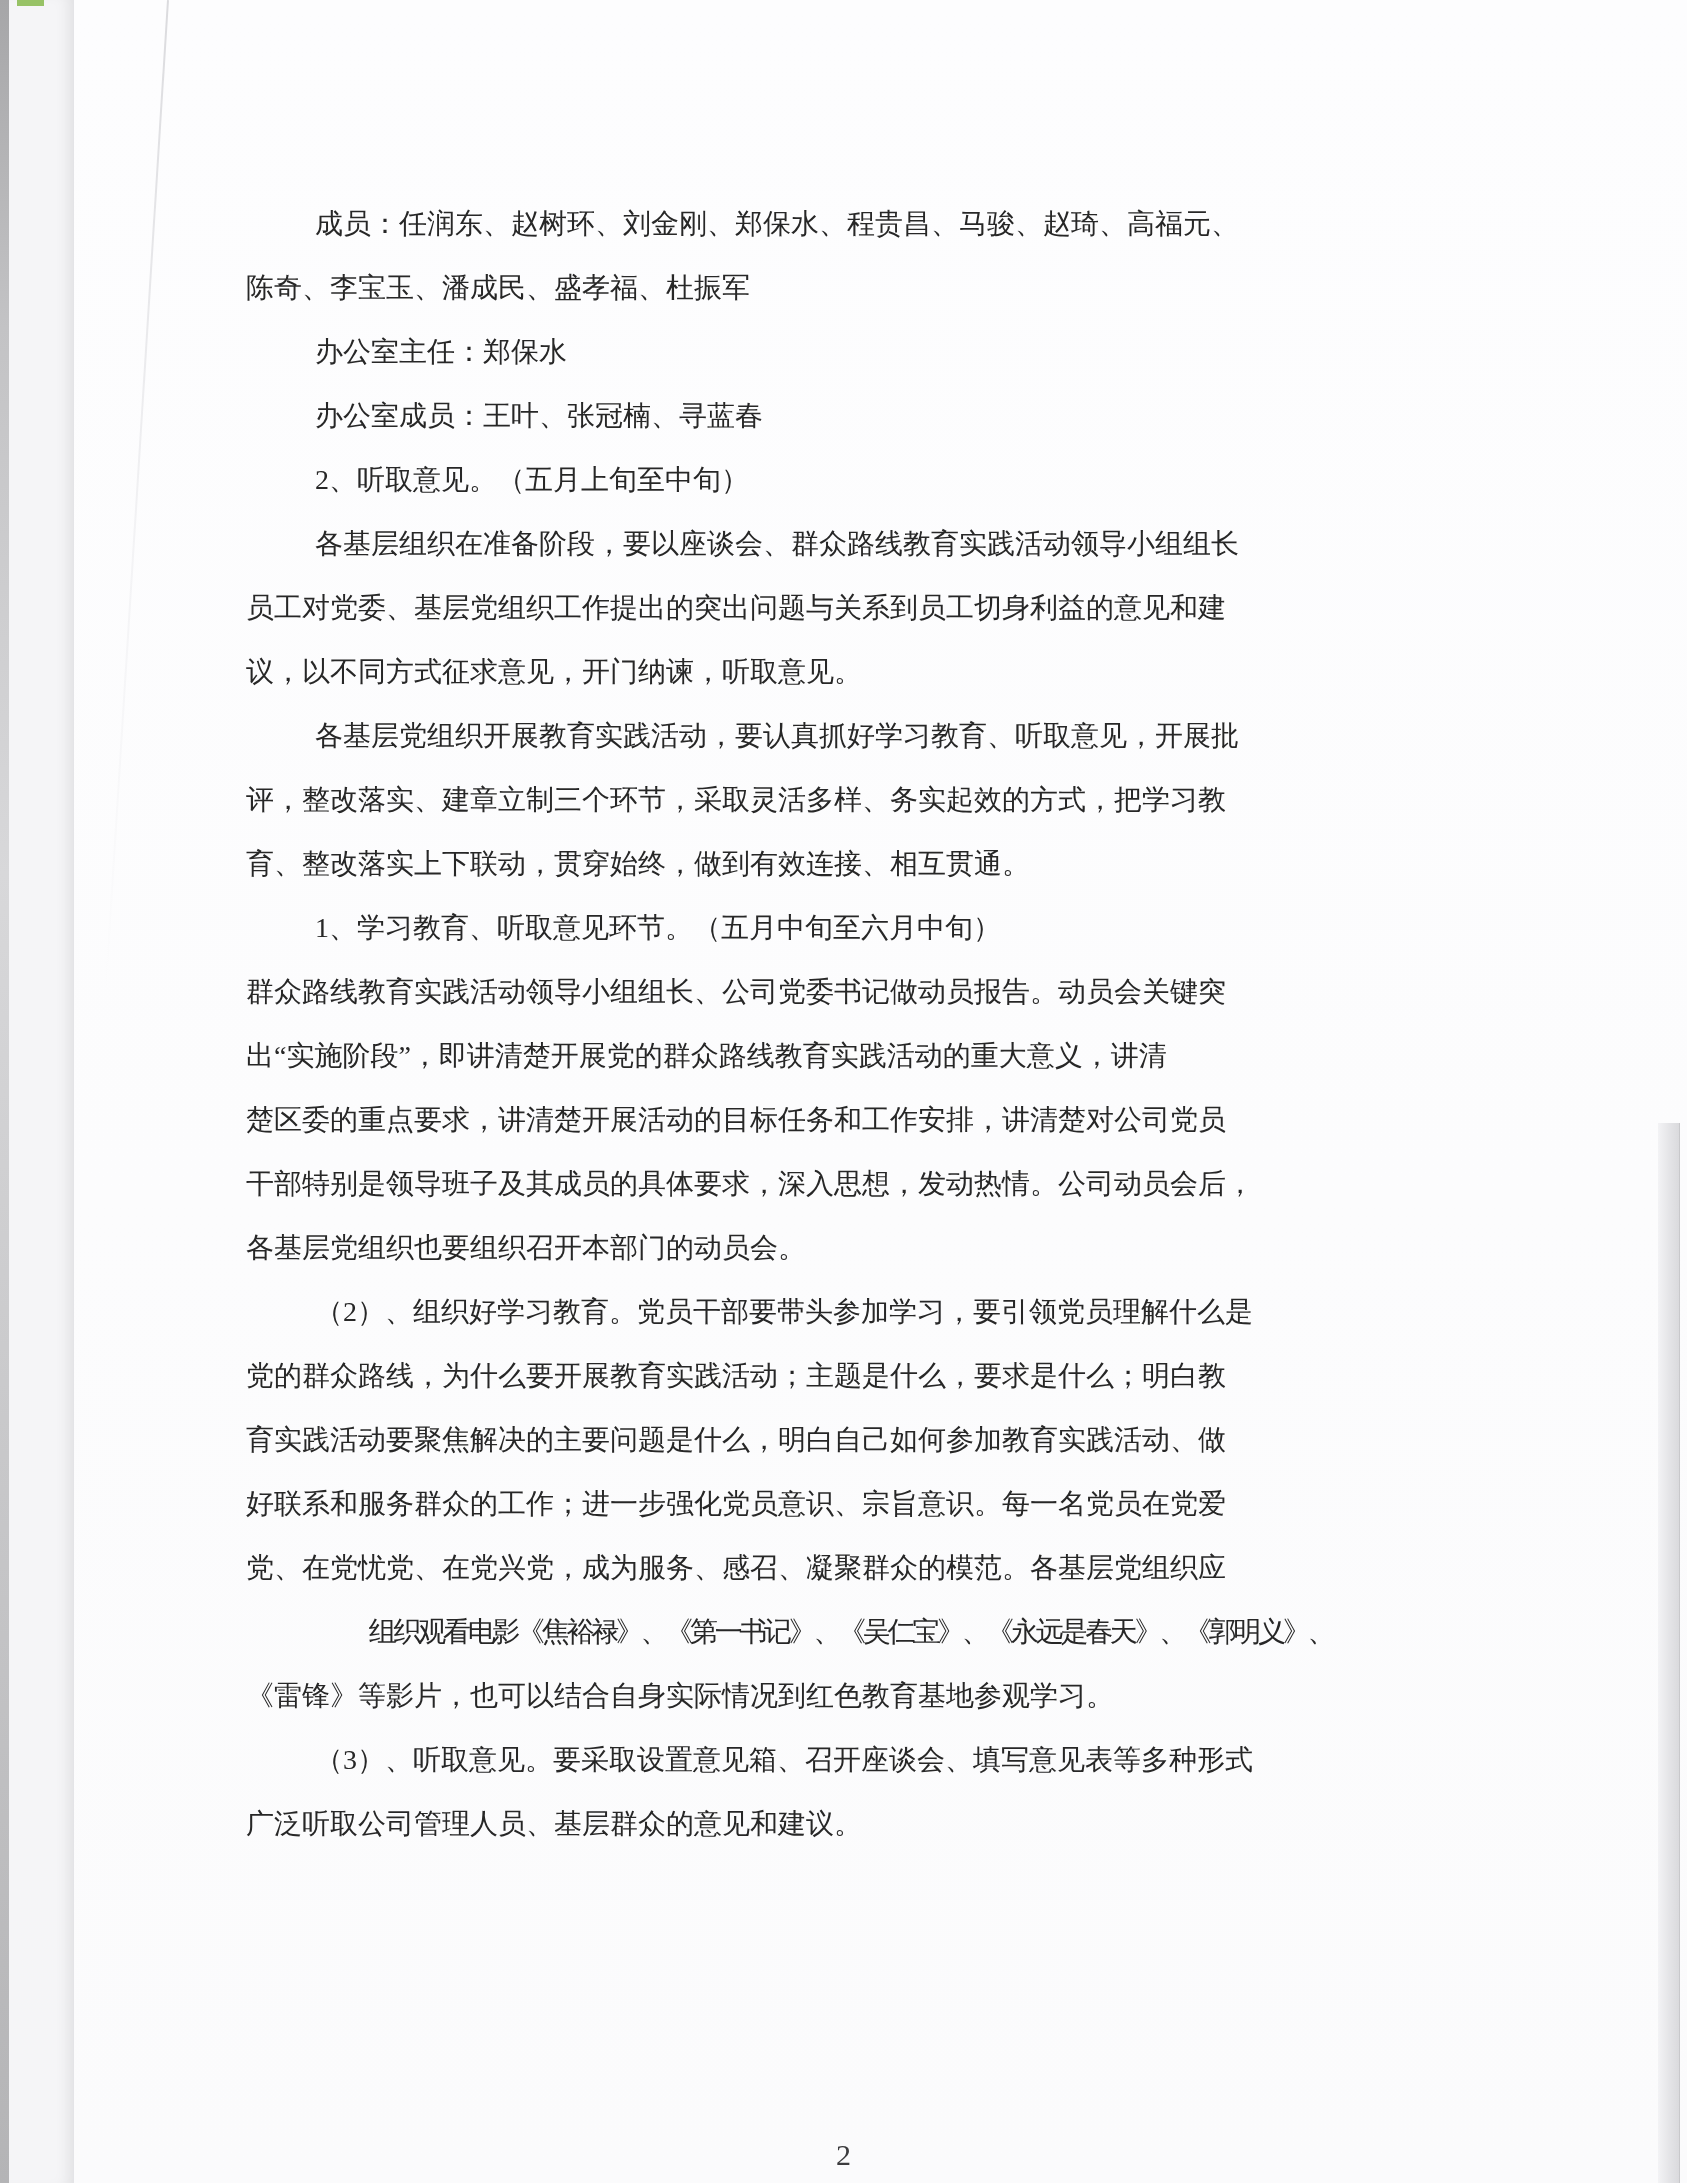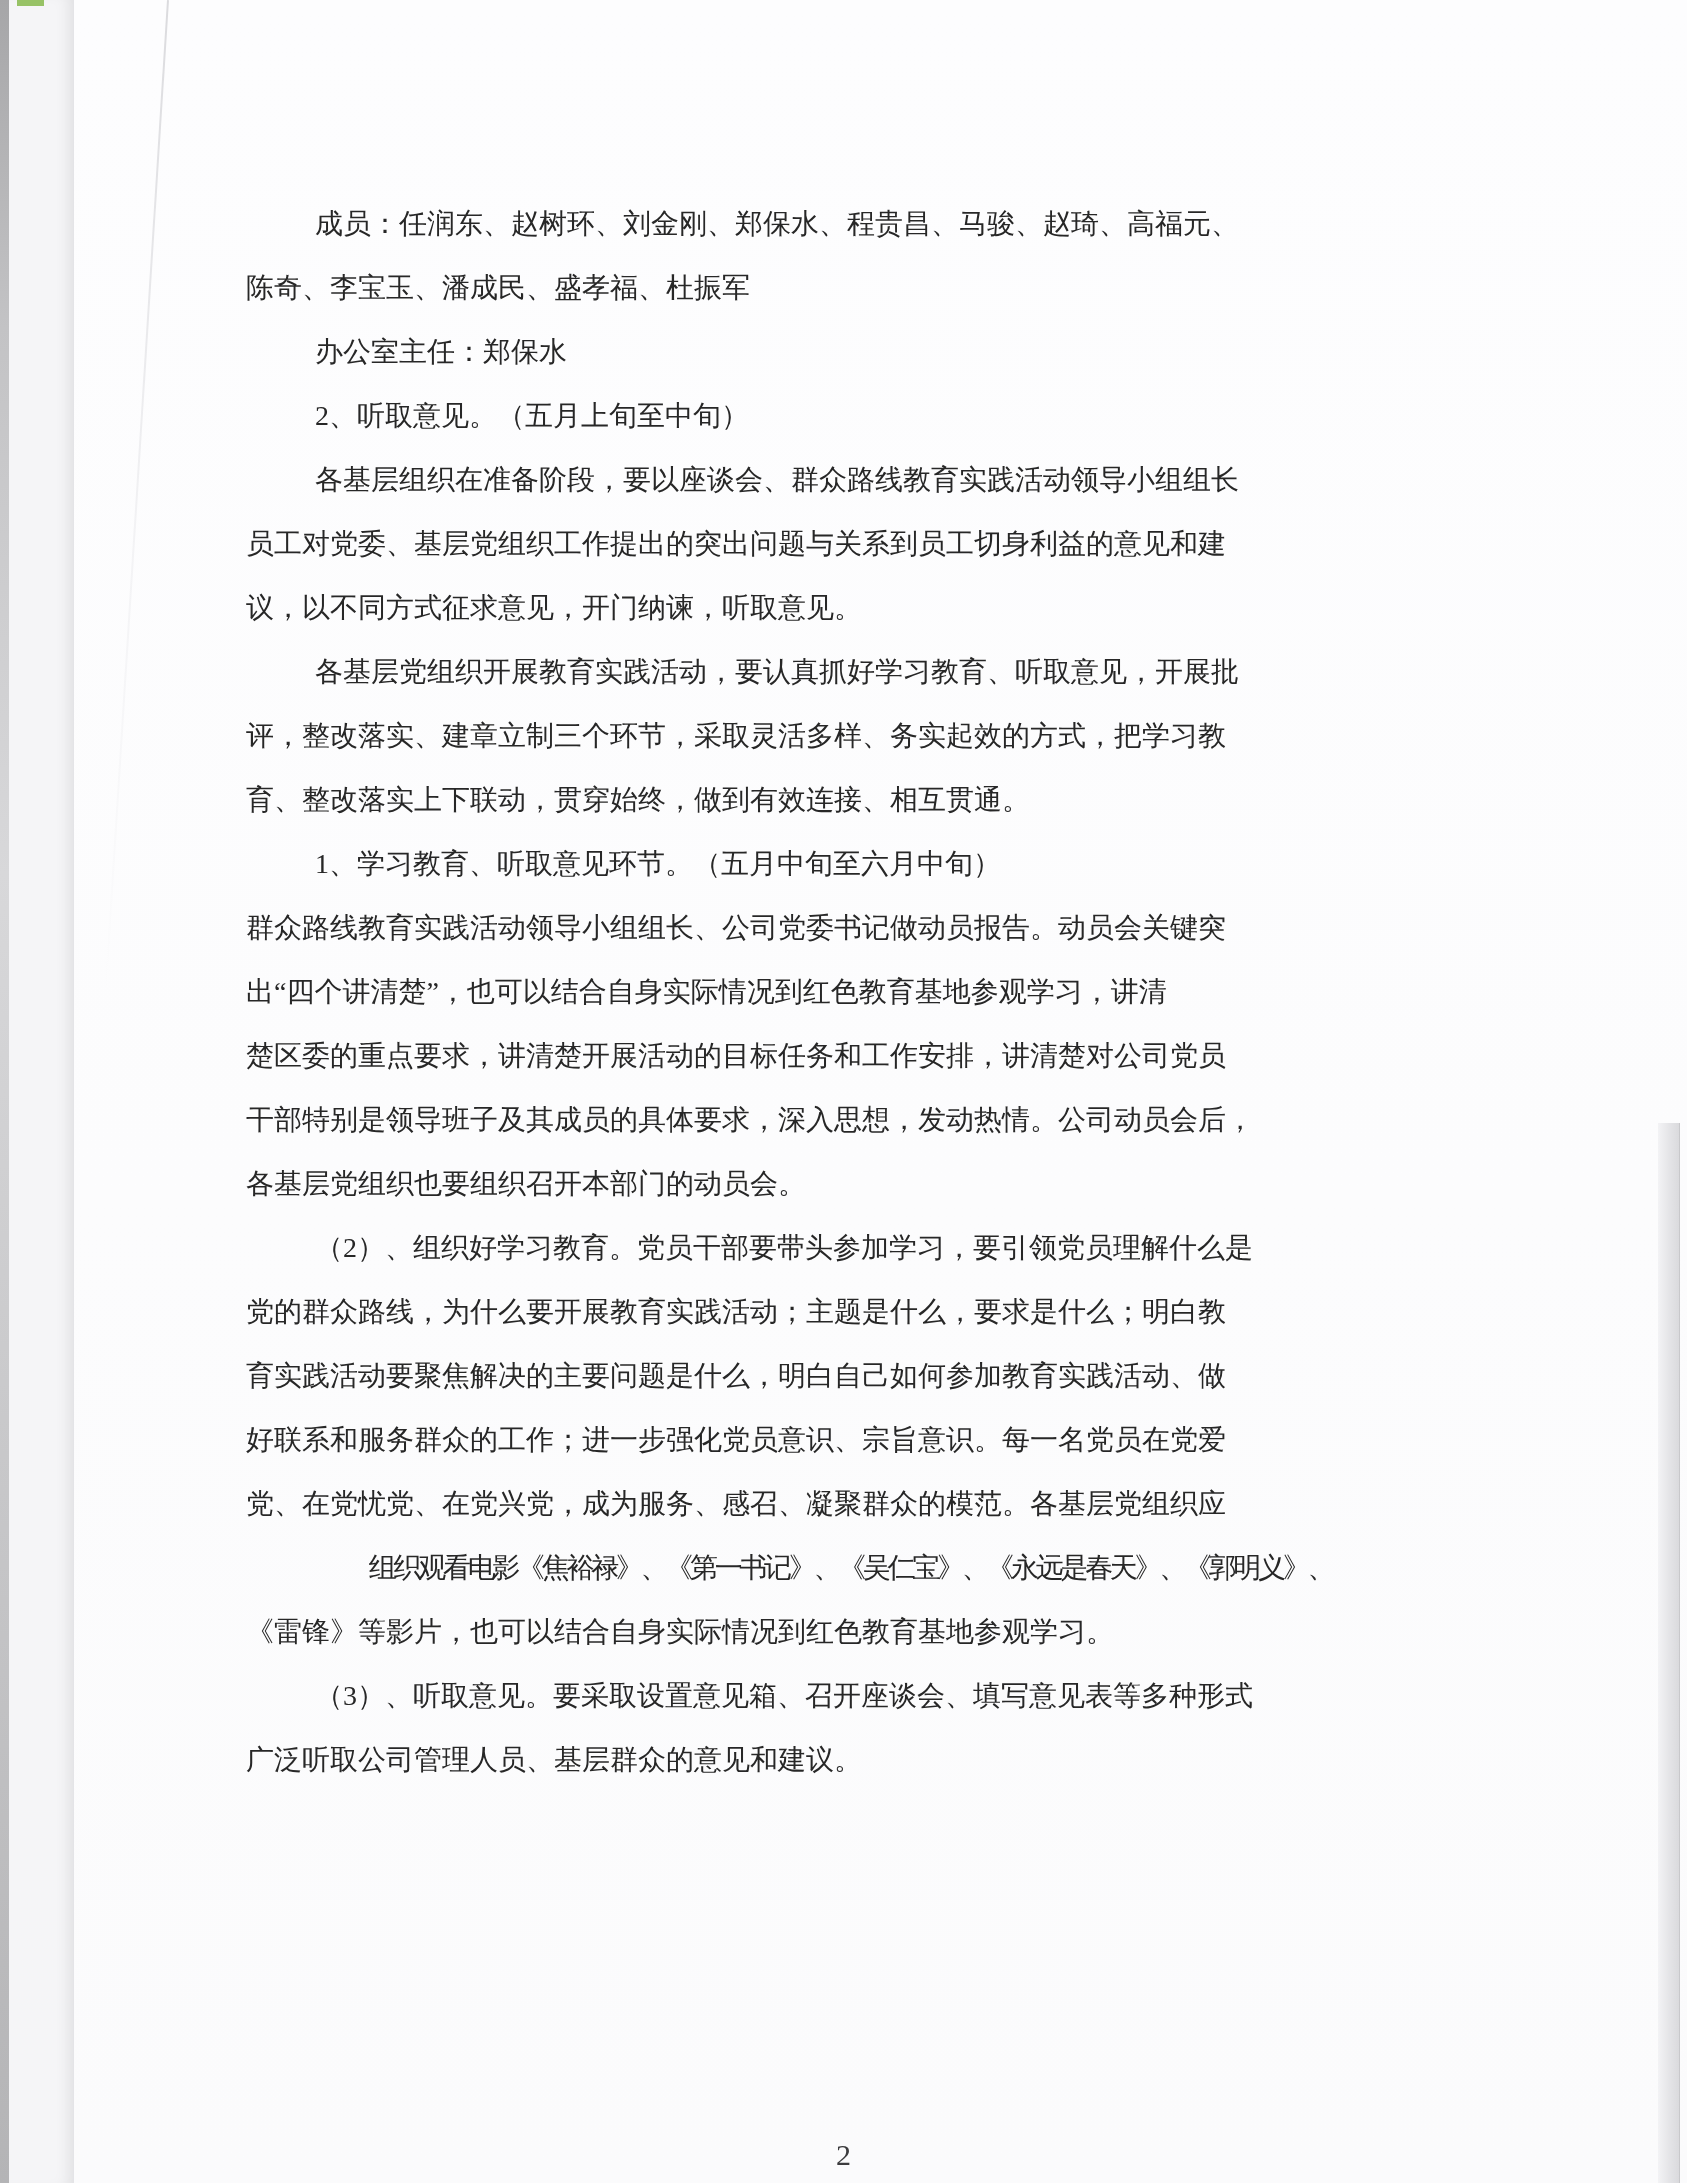--- a/index.html
+++ b/index.html
@@ -65,30 +65,31 @@
   <div class="left-edge-strip"></div>
   <div class="left-fold"></div>
   <div class="fold-crease"></div>
   <div class="green-sliver"></div>
   <div class="right-scan-band"></div>
 
   <div class="content">
     <div class="line indent">成员：任润东、赵树环、刘金刚、郑保水、程贵昌、马骏、赵琦、高福元、</div>
     <div class="line">陈奇、李宝玉、潘成民、盛孝福、杜振军</div>
     <div class="line indent">办公室主任：郑保水</div>
+    <div class="line indent">办公室成员：王叶、张冠楠、寻蓝春</div>
     <div class="line indent">2、听取意见。（五月上旬至中旬）</div>
     <div class="line indent">各基层组织在准备阶段，要以座谈会、群众路线教育实践活动领导小组组长</div>
     <div class="line">员工对党委、基层党组织工作提出的突出问题与关系到员工切身利益的意见和建</div>
     <div class="line">议，以不同方式征求意见，开门纳谏，听取意见。</div>
     <div class="line indent">各基层党组织开展教育实践活动，要认真抓好学习教育、听取意见，开展批</div>
     <div class="line">评，整改落实、建章立制三个环节，采取灵活多样、务实起效的方式，把学习教</div>
     <div class="line">育、整改落实上下联动，贯穿始终，做到有效连接、相互贯通。</div>
     <div class="line indent">1、学习教育、听取意见环节。（五月中旬至六月中旬）</div>
     <div class="line">群众路线教育实践活动领导小组组长、公司党委书记做动员报告。动员会关键突</div>
-    <div class="line">出“四个讲清楚”，也可以结合自身实际情况到红色教育基地参观学习，讲清</div>
+    <div class="line">出“实施阶段”，即讲清楚开展党的群众路线教育实践活动的重大意义，讲清</div>
     <div class="line">楚区委的重点要求，讲清楚开展活动的目标任务和工作安排，讲清楚对公司党员</div>
     <div class="line">干部特别是领导班子及其成员的具体要求，深入思想，发动热情。公司动员会后，</div>
     <div class="line">各基层党组织也要组织召开本部门的动员会。</div>
     <div class="line indent">（2）、组织好学习教育。党员干部要带头参加学习，要引领党员理解什么是</div>
     <div class="line">党的群众路线，为什么要开展教育实践活动；主题是什么，要求是什么；明白教</div>
     <div class="line">育实践活动要聚焦解决的主要问题是什么，明白自己如何参加教育实践活动、做</div>
     <div class="line">好联系和服务群众的工作；进一步强化党员意识、宗旨意识。每一名党员在党爱</div>
     <div class="line">党、在党忧党、在党兴党，成为服务、感召、凝聚群众的模范。各基层党组织应</div>
     <div class="line tight">组织观看电影《焦裕禄》、《第一书记》、《吴仁宝》、《永远是春天》、《郭明义》、</div>
     <div class="line">《雷锋》等影片，也可以结合自身实际情况到红色教育基地参观学习。</div>

